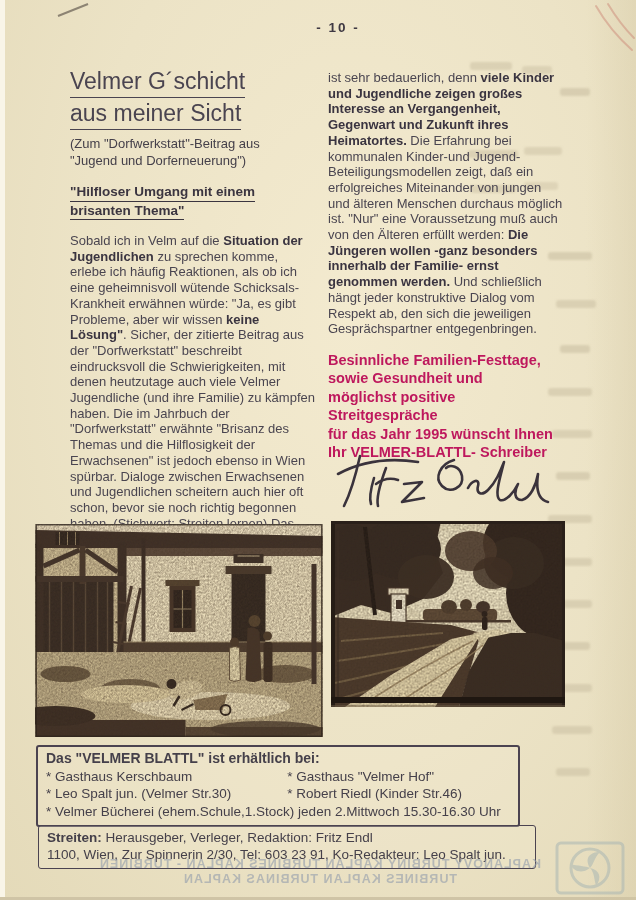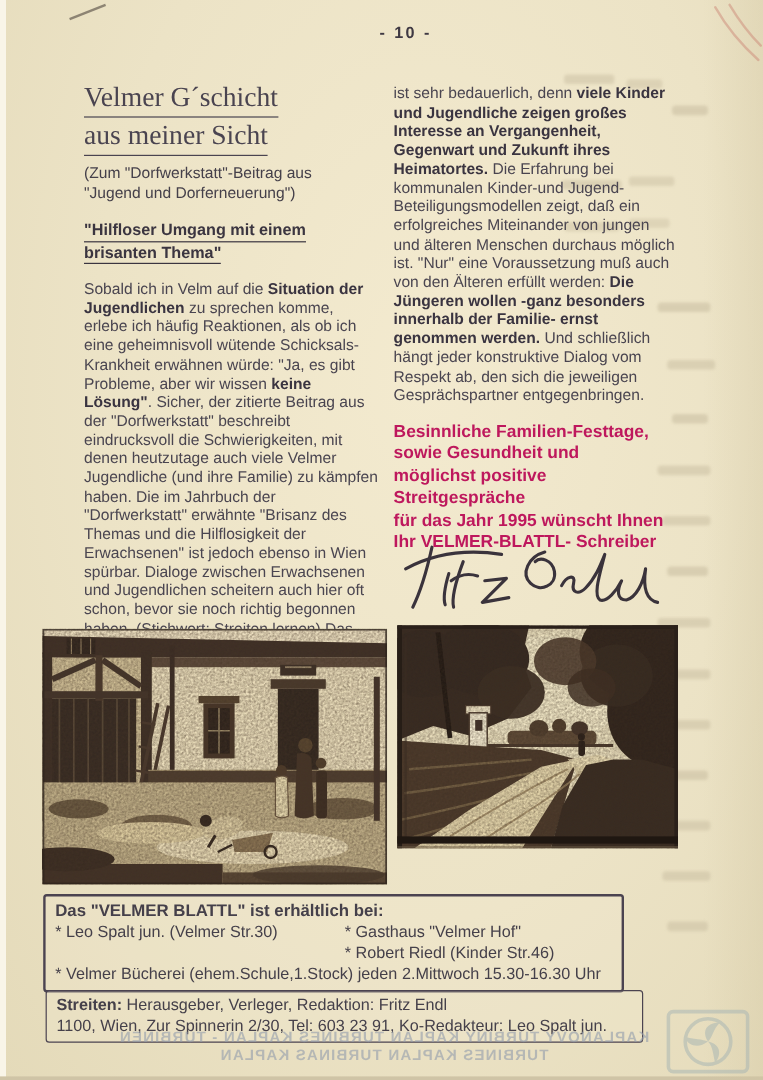--- a/index.html
+++ b/index.html
@@ -14,21 +14,21 @@
   .edge-left{position:absolute;left:0;top:0;width:5px;height:900px;background:#f9f5e8;}
   .edge-bottom{position:absolute;left:0;bottom:0;width:636px;height:3px;background:#cfc4a6;}
   .corner-shadow{position:absolute;right:0;top:0;width:50px;height:900px;
     background:linear-gradient(to left, rgba(210,198,162,.35), transparent);}
   
   .pagenum{position:absolute;top:20px;left:0;width:636px;text-align:center;
     font-size:13.5px;font-weight:bold;letter-spacing:2px;color:#3f3943;padding-left:20px;}
   
   .col-left{position:absolute;left:70px;top:66px;width:246px;}
   .col-right{position:absolute;left:328px;top:62px;width:238px;}
-  .headline{font-family:Liberation Serif, serif;font-size:23px;color:#4a4450;line-height:30px;}
+  .headline{font-family:Liberation Sans, sans-serif;font-size:23px;color:#4a4450;line-height:30px;}
   .headline .hl-line{display:inline-block;border-bottom:1.6px solid #4a4450;padding-bottom:1px;}
   .subtitle{margin-top:6px;font-size:13px;line-height:16.5px;color:#45404a;}
   .sect-head{margin-top:14px;font-size:13.5px;font-weight:bold;line-height:17px;color:#3b3540;}
   .sect-head .ul{display:inline-block;border-bottom:1.7px solid #3b3540;padding-bottom:0.5px;}
   .para{margin-top:13px;font-size:13px;line-height:15.7px;color:#4a4550;}
   .para .b{font-weight:bold;color:#3a3440;}
   .wishes{margin-top:14px;font-size:14.5px;line-height:18.5px;font-weight:bold;
     color:#be185d;}
   .signature{position:absolute;left:330px;top:444px;width:228px;height:72px;}
   
@@ -265,20 +265,21 @@
     <rect width="234" height="3" fill="#2a201a"></rect>
     <rect x="231" width="3" height="186" fill="#2a201a"></rect>
     <rect y="176" width="234" height="6" fill="#1f1711"></rect>
     <rect y="184" width="234" height="2" fill="#6b5b45" opacity=".5"></rect>
   </svg>
 
   <div class="boxed box-avail">
     <div class="title">Das "VELMER BLATTL" ist erhältlich bei:</div>
     <div class="cols">
       <div class="c1">
+        <div>* Gasthaus Kerschbaum</div>
         <div>* Leo Spalt jun. (Velmer Str.30)</div>
       </div>
       <div class="c2">
         <div>* Gasthaus "Velmer Hof"</div>
         <div>* Robert Riedl (Kinder Str.46)</div>
       </div>
     </div>
     <div>* Velmer Bücherei (ehem.Schule,1.Stock) jeden 2.Mittwoch 15.30-16.30 Uhr</div>
   </div>
 

